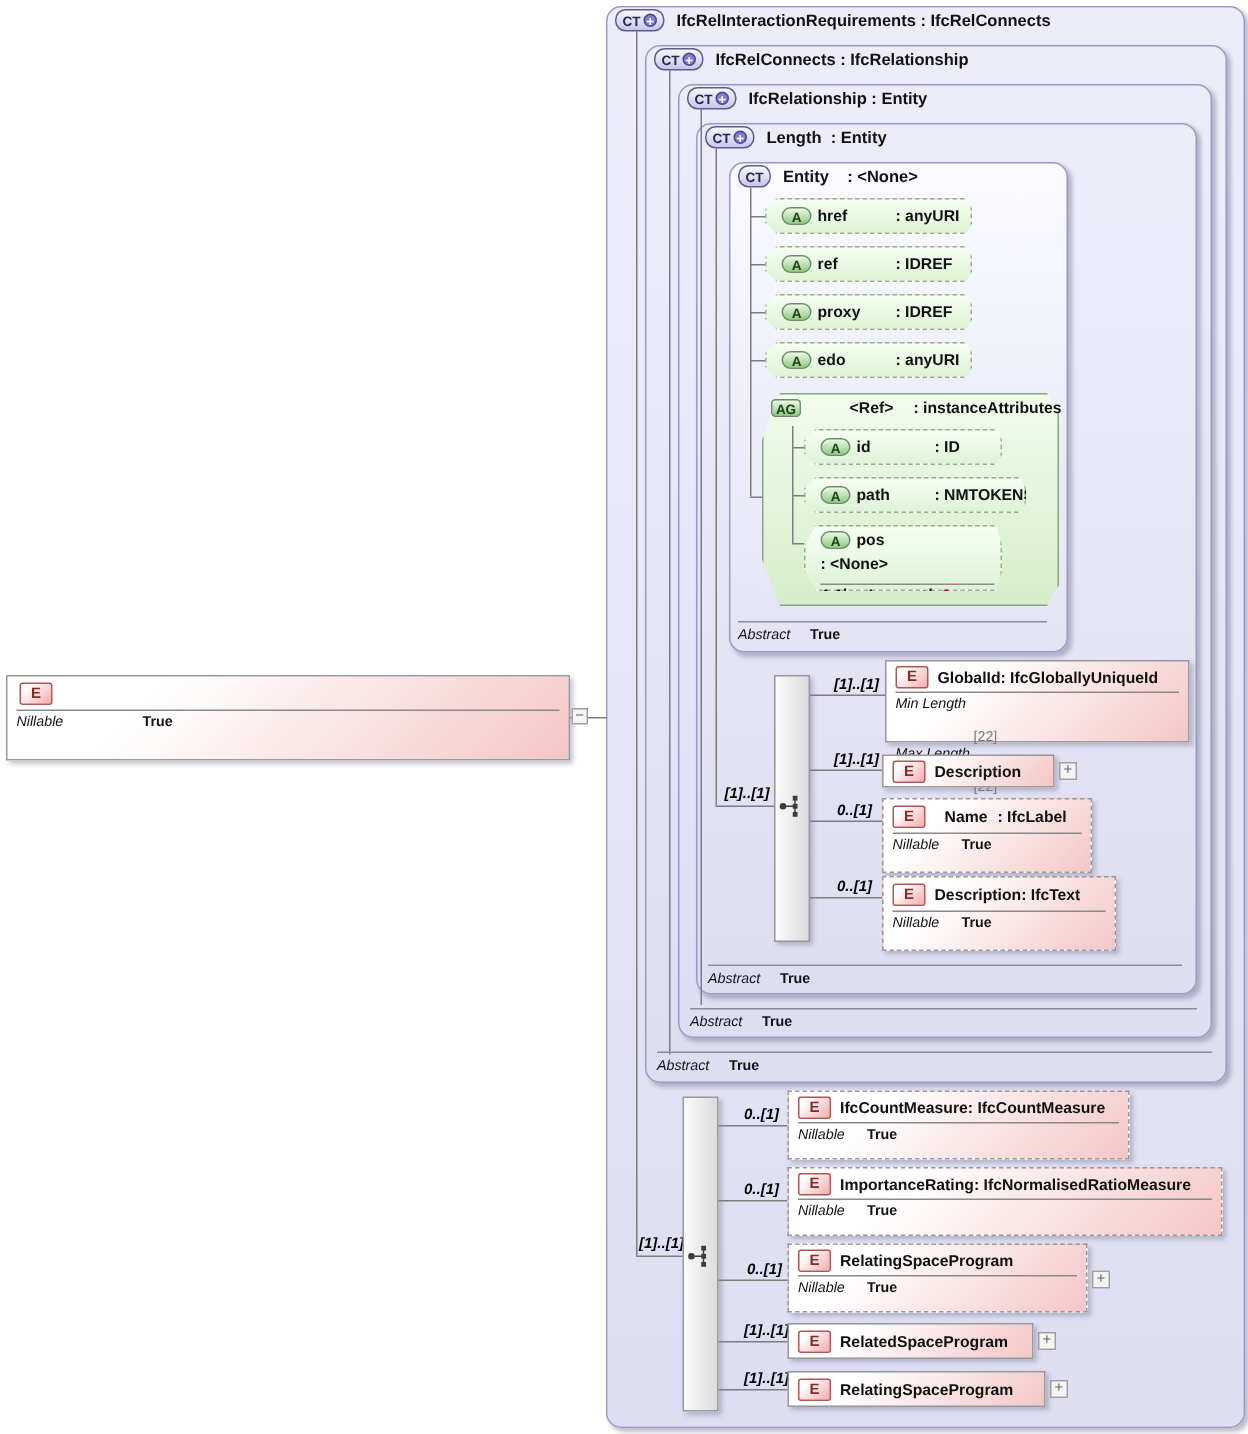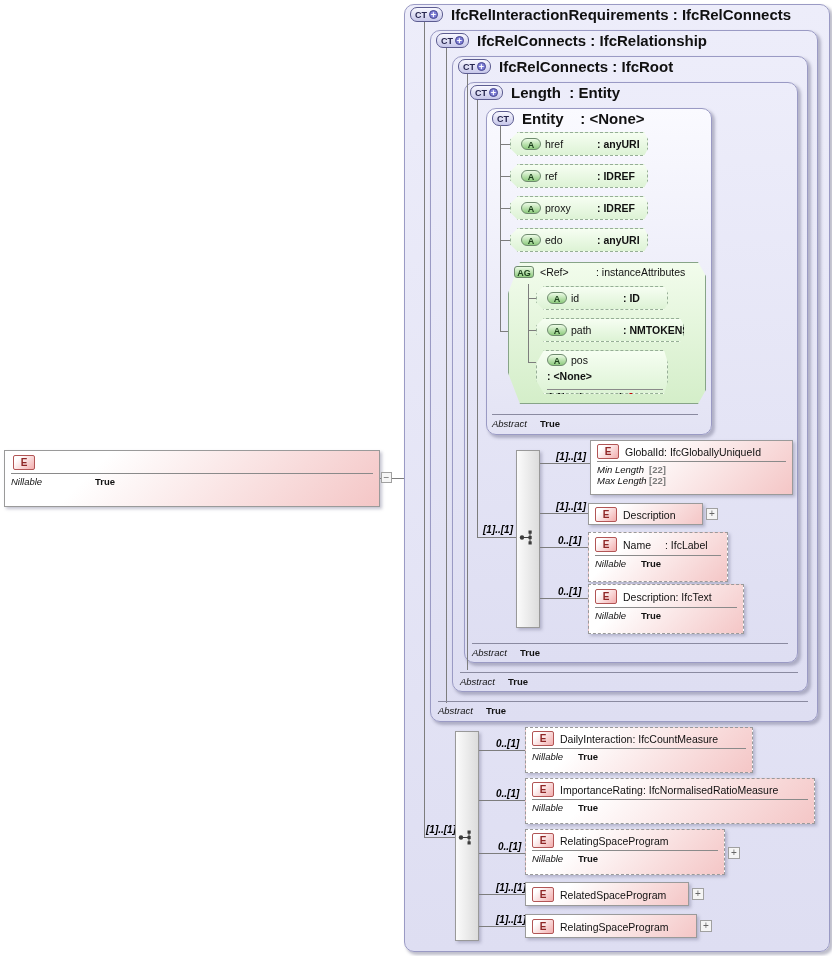--- a/index.html
+++ b/index.html
@@ -5,21 +5,21 @@
   html,body{margin:0;padding:0;background:#fff;}
   #stage{position:relative;width:832px;height:956px;background:#fff;overflow:hidden;
          font-family:"Liberation Sans",sans-serif;color:#111;}
 
   
   .ctbox{position:absolute;border:1px solid #9a9ac4;border-radius:10px;
          background:linear-gradient(180deg,#ededfa 0%,#dedef2 100%);
          box-shadow:2.5px 2.5px 3px rgba(110,110,140,.45);}
   .ctbox.inner5{background:linear-gradient(180deg,#fafaff 0%,#e3e3f4 100%);}
   .box-head{position:absolute;display:flex;align-items:center;gap:8px;}
-  .box-title{font-weight:bold;font-size:15px;white-space:pre;}
+  .box-title{font-weight:bold;font-size:11px;white-space:pre;}
 
   
   .ct-icon{display:inline-flex;align-items:center;gap:2px;height:13px;padding:0 4px;
            border:1px solid #5c5c90;border-radius:7px;
            background:linear-gradient(180deg,#f8f8ff,#c7c7ea);
            font-weight:bold;font-size:9px;color:#26264e;}
   .ct-plus{display:inline-block;width:9px;height:9px;border-radius:50%;
            background:#7d7dd6;border:1px solid #47478e;color:#fff;
            font-size:9px;line-height:8px;text-align:center;font-weight:bold;box-sizing:border-box;}
   .e-icon{display:inline-block;width:20px;height:13px;border:1px solid #b25555;border-radius:2px;
@@ -27,47 +27,47 @@
           color:#8f2626;font-weight:bold;font-size:10px;line-height:13px;text-align:center;flex:none;}
   .a-icon{display:inline-block;min-width:20px;height:12px;padding:0 2px;border:1px solid #6e8a6e;border-radius:6px;
           background:linear-gradient(180deg,#edfbe6 0%,#8ecb7e 100%);
           color:#1d401d;font-weight:bold;font-size:9px;line-height:12px;text-align:center;flex:none;box-sizing:border-box;}
 
   
   .attr{position:absolute;border:1px dashed #96ae96;
         background:linear-gradient(180deg,#f6fef2 0%,#ddf3d5 100%);
         clip-path:polygon(8px 0%,calc(100% - 4px) 0%,100% 30%,100% 70%,calc(100% - 4px) 100%,8px 100%,0% 68%,0% 32%);
         display:flex;align-items:center;gap:4px;padding:0 4px 0 10px;box-sizing:border-box;}
-  .attr-name{font-weight:normal;font-size:10.5px;min-width:48px;}
+  .attr-name{font-weight:bold;font-size:10.5px;min-width:48px;}
   .attr-type{font-weight:bold;font-size:10.5px;white-space:pre;}
 
   
   .agbox{position:absolute;border:1px solid #87a487;
          background:linear-gradient(180deg,#f2fcec 0%,#d4eec9 100%);
          clip-path:polygon(12px 0%,calc(100% - 8px) 0%,100% 10%,100% 90%,calc(100% - 8px) 100%,12px 100%,0% 78%,0% 22%);}
 
   
   .el{position:absolute;border:1px solid #9a9a9a;
       background:linear-gradient(135deg,#ffffff 25%,#f4c6c6 100%);
       box-shadow:2px 2px 3px rgba(110,110,140,.4);box-sizing:border-box;}
   .el.dashed{border-style:dashed;}
   .el-head{display:flex;align-items:center;gap:6px;padding:4px 6px 2px 6px;}
-  .el-title{font-weight:normal;font-size:10.5px;white-space:pre;display:flex;}
+  .el-title{font-weight:bold;font-size:10.5px;white-space:pre;display:flex;text-align:center;}
   .el-name{display:inline-block;}
   .el-name.wide{min-width:56px;}
   .el-type{white-space:pre;}
 
   
   .facets{border-top:1px solid #8a8a8a;margin:1px 6px 0 6px;padding:2px 0 0 0;}
   .facet{display:flex;font-size:9.5px;line-height:11px;}
   .fname{font-style:italic;min-width:46px;}
   .fname.w52{min-width:52px;}
   .fname.w84{min-width:84px;}
   .fval{font-weight:bold;}
-  .fval.gray{font-weight:bold;color:#7a7a7a;}
+  .fval.gray{font-weight:normal;color:#7a7a7a;margin-top:22px;}
   .fval.red{color:#cc0000;}
 
   
   .absrow{position:absolute;display:flex;font-size:9.5px;line-height:11px;}
   .abssep{position:absolute;height:1px;background:#8a8aa0;}
 
   
   .hline{position:absolute;height:1px;background:#7d7d7d;}
   .vline{position:absolute;width:1px;background:#7d7d7d;}
   .card{position:absolute;font-size:10px;font-style:italic;font-weight:bold;color:#000;white-space:nowrap;}
@@ -125,21 +125,21 @@
       <span>CT</span>
       <span class="ct-plus">+</span>
     </span>
     <span class="box-title">IfcRelConnects : IfcRelationship</span>
   </div>
   <div class="box-head" style="left:458px;top:58px;">
     <span class="ct-icon">
       <span>CT</span>
       <span class="ct-plus">+</span>
     </span>
-    <span class="box-title">IfcRelConnects : IfcRoot</span>
+    <span class="box-title">IfcRelationship : Entity</span>
   </div>
   <div class="box-head" style="left:470px;top:84px;">
     <span class="ct-icon">
       <span>CT</span>
       <span class="ct-plus">+</span>
     </span>
     <span class="box-title">Length  : Entity</span>
   </div>
   <div class="box-head" style="left:492px;top:110px;">
     <span class="ct-icon">
@@ -170,21 +170,21 @@
     <span class="attr-name">proxy</span>
     <span class="attr-type">: IDREF</span>
   </div>
   <div class="attr" style="left:510px;top:228px;width:138px;height:24px;">
     <span class="a-icon">A</span>
     <span class="attr-name">edo</span>
     <span class="attr-type">: anyURI</span>
   </div>
 
   <div class="agbox" style="left:508px;top:262px;width:196px;height:140px;"></div>
-  <div class="box-head" style="left:514px;top:266px;gap:6px;">
+  <div class="box-head" style="left:514px;top:266px;gap:19px;">
     <span class="a-icon" style="border-radius:3px;">AG</span>
     <span class="el-title"><span class="el-name wide">&lt;Ref&gt;</span><span class="el-type">: instanceAttributes</span></span>
   </div>
   <div class="vline" style="left:528px;top:284px;height:78px;"></div>
   <div class="hline" style="left:528px;top:298px;width:8px;"></div>
   <div class="hline" style="left:528px;top:330px;width:8px;"></div>
   <div class="hline" style="left:528px;top:362px;width:8px;"></div>
 
   <div class="attr" style="left:536px;top:286px;width:132px;height:24px;">
     <span class="a-icon">A</span>
@@ -309,21 +309,21 @@
     <rect x="10.5" y="0.5" width="3.2" height="3.2" fill="#3c3c3c"></rect>
     <rect x="10.5" y="5.9" width="3.2" height="3.2" fill="#3c3c3c"></rect>
     <rect x="10.5" y="11.3" width="3.2" height="3.2" fill="#3c3c3c"></rect>
   </svg>
 
   <div class="hline" style="left:479px;top:750px;width:46px;"></div>
   <div class="card" style="left:496px;top:738px;">0..[1]</div>
   <div class="el dashed" style="left:525px;top:727px;width:228px;height:46px;">
     <div class="el-head" style="padding:3px 6px 1px 6px;">
       <span class="e-icon">E</span>
-      <span class="el-title"><span class="el-name">DailyInteraction</span><span class="el-type">: IfcCountMeasure</span></span>
+      <span class="el-title"><span class="el-name">IfcCountMeasure</span><span class="el-type">: IfcCountMeasure</span></span>
     </div>
     <div class="facets">
       <div class="facet">
         <span class="fname">Nillable</span>
         <span class="fval">True</span>
       </div>
     </div>
   </div>
 
   <div class="hline" style="left:479px;top:800px;width:46px;"></div>

